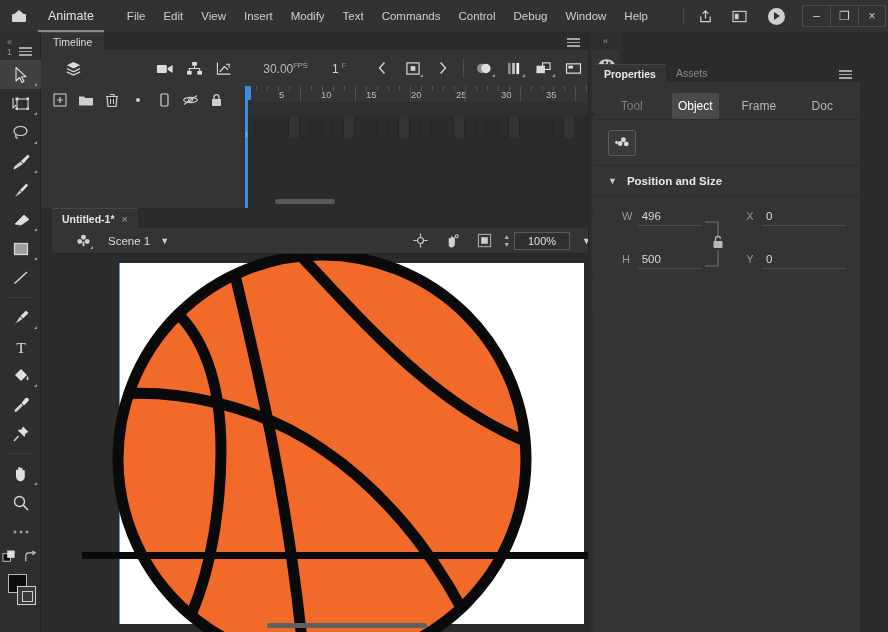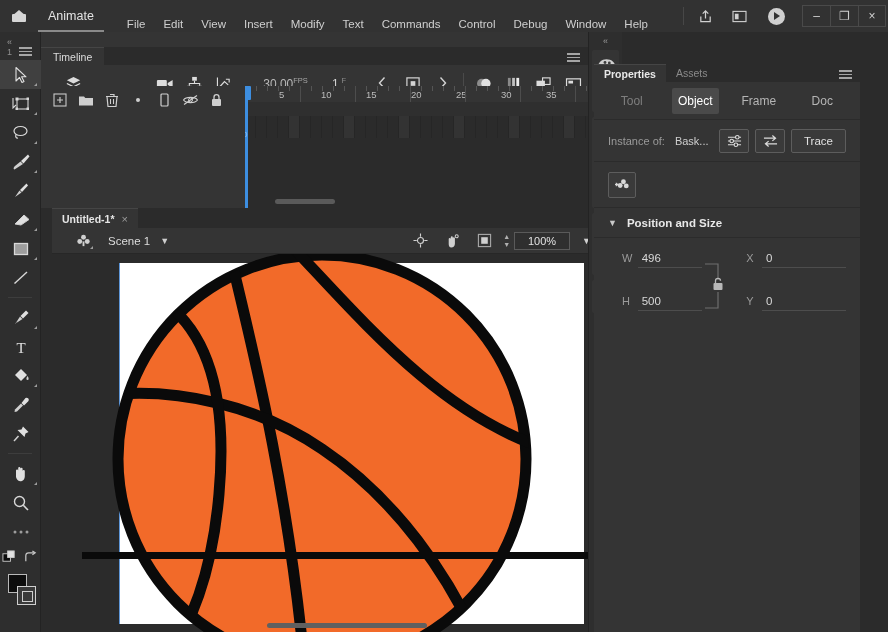--- a/index.html
+++ b/index.html
@@ -25,21 +25,21 @@
   }
   .home-glyph:after{
     content:"";position:absolute;left:0;top:0;border-left:7px solid transparent;
     border-right:7px solid transparent;border-bottom:6px solid #d6d6d6;
   }
   .app-name{
     padding:0 10px;height:32px;line-height:32px;color:#e3e3e3;font-size:12.5px;
     border-bottom:2px solid #8a8a8a;margin-right:14px;
   }
   .menu-items{display:flex;align-items:center;height:32px;}
-  .menu-item{padding:8px 9px;height:32px;line-height:32px;color:#cfcfcf;font-size:11.5px;cursor:default;}
+  .menu-item{padding:0 9px;height:32px;line-height:32px;color:#cfcfcf;font-size:11.5px;cursor:default;}
   .menubar-right{margin-left:auto;display:flex;align-items:center;height:32px;padding-right:2px;}
   .mb-icon{width:34px;height:32px;display:flex;align-items:center;justify-content:center;}
   .sep-v{width:1px;height:18px;background:#474747;margin:0 4px;}
   .play-btn{width:40px;height:32px;display:flex;align-items:center;justify-content:center;}
   .play-circle{
     width:17px;height:17px;border-radius:50%;background:#d0d0d0;position:relative;
   }
   .play-circle:after{
     content:"";position:absolute;left:6px;top:4.5px;
     border-left:6px solid #323232;border-top:4px solid transparent;border-bottom:4px solid transparent;
@@ -71,21 +71,21 @@
   .swatchbox{position:relative;width:41px;height:46px;margin-top:2px;}
   .sw-black{position:absolute;left:8px;top:4px;width:19px;height:19px;background:#0d0d0d;border:1px solid #b9b9b9;}
   .sw-out{position:absolute;left:17px;top:16px;width:19px;height:19px;background:#3a3a3a;border:1px solid #cfcfcf;}
   .sw-out:after{content:"";position:absolute;left:4px;top:4px;width:9px;height:9px;border:1px solid #cfcfcf;}
   .mini-row{display:flex;align-items:center;justify-content:center;gap:6px;height:22px;}
 
   
   .timeline{
     position:absolute;left:41px;top:32px;width:547px;height:176px;background:#343434;
   }
-  .tl-tabbar{height:18px;background:#2b2b2b;display:flex;align-items:flex-end;position:relative;margin-top:15px;}
+  .tl-tabbar{height:18px;background:#2b2b2b;display:flex;align-items:flex-end;position:relative;}
   .tl-tab{
     height:18px;line-height:18px;padding:0 12px;background:#343434;color:#dcdcdc;font-size:10.5px;
     border-top:1px solid #454545;
   }
   .tl-tabbar .ham{position:absolute;right:8px;top:6px;width:13px;}
   .tl-tabbar .ham i{display:block;height:1.5px;background:#a5a5a5;margin-bottom:2px;}
   .tl-toolbar{height:36px;display:flex;align-items:center;background:#343434;position:relative;}
   .tl-ic{width:30px;height:36px;display:flex;align-items:center;justify-content:center;position:relative;}
   .tl-ic .corner{position:absolute;right:4px;bottom:9px;width:0;height:0;
     border-left:3px solid transparent;border-bottom:3px solid #9d9d9d;}
@@ -163,21 +163,21 @@
   .rail-ic{width:28px;height:29px;display:flex;align-items:center;justify-content:center;}
 
   
   .props{position:absolute;left:594px;top:32px;width:266px;height:600px;background:#343434;margin-top:32px;}
   .props-tabbar{height:18px;background:#2b2b2b;display:flex;align-items:flex-end;position:relative;}
   .props-tab{height:18px;line-height:18px;padding:0 10px;font-size:10.5px;}
   .props-tab.active{background:#343434;color:#e8e8e8;font-weight:bold;border-top:1px solid #454545;}
   .props-tab.idle{color:#8a8a8a;}
   .props-tabbar .ham{position:absolute;right:8px;top:6px;width:13px;}
   .props-tabbar .ham i{display:block;height:1.5px;background:#a5a5a5;margin-bottom:2px;}
-  .seg{height:38px;display:flex;align-items:center;padding:0 14px;gap:16px;border-bottom:1px solid #2b2b2b;}
+  .seg{height:38px;display:flex;align-items:flex-end;padding:0 14px;gap:16px;border-bottom:1px solid #2b2b2b;}
   .seg-btn{flex:1;height:26px;display:flex;align-items:center;justify-content:center;
     font-size:12px;color:#b5b5b5;border-radius:2px;}
   .seg-btn.on{background:#4a4a4a;color:#ffffff;}
   .seg-btn.dim{color:#7e7e7e;}
   .row{height:36px;display:flex;align-items:center;padding:0 14px;border-bottom:1px solid #2b2b2b;}
   .lbl-dim{color:#9a9a9a;font-size:11px;}
   .type-name{color:#b4b4b4;font-size:12px;margin-left:14px;}
   .sq-btn{width:26px;height:24px;border:1px solid #5d5d5d;border-radius:2px;background:#3a3a3a;
     display:flex;align-items:center;justify-content:center;margin-left:auto;}
   .ibtn{width:30px;height:24px;border:1px solid #5d5d5d;border-radius:2px;background:#3a3a3a;
@@ -781,39 +781,20 @@
     </div>
 
     <div class="seg">
       <div class="seg-btn dim">Tool</div>
       <div class="seg-btn on">Object</div>
       <div class="seg-btn">Frame</div>
       <div class="seg-btn">Doc</div>
     </div>
 
 
-    <div class="row" style="height:42px">
-      <span class="lbl-dim">Instance of:</span>
-      <span class="value">Bask...</span>
-      <div class="ibtn" style="margin-left:auto">
-        <svg width="15" height="14" viewBox="0 0 16 15">
-          <path d="M1 3.5 H15 M1 7.5 H15 M1 11.5 H15" stroke="#dcdcdc" stroke-width="1.2"></path>
-          <circle cx="11" cy="3.5" r="1.9" fill="#3a3a3a" stroke="#dcdcdc" stroke-width="1.2"></circle>
-          <circle cx="5" cy="7.5" r="1.9" fill="#3a3a3a" stroke="#dcdcdc" stroke-width="1.2"></circle>
-          <circle cx="9.5" cy="11.5" r="1.9" fill="#3a3a3a" stroke="#dcdcdc" stroke-width="1.2"></circle>
-        </svg>
-      </div>
-      <div class="ibtn" style="margin-left:6px">
-        <svg width="15" height="14" viewBox="0 0 16 15">
-          <path d="M1 4.5 H13 M10 1.6 L13.4 4.5 L10 7.4" fill="none" stroke="#dcdcdc" stroke-width="1.3"></path>
-          <path d="M15 10.5 H3 M6 7.6 L2.6 10.5 L6 13.4" fill="none" stroke="#dcdcdc" stroke-width="1.3"></path>
-        </svg>
-      </div>
-      <div class="tbtn" style="margin-left:6px">Trace</div>
-    </div>
 
     <div class="tool-row">
       <div class="big-btn">
         <svg width="17" height="15" viewBox="0 0 18 16">
           <circle cx="10" cy="5" r="2.6" fill="#d8d8d8"></circle>
           <circle cx="6.5" cy="9" r="2.6" fill="#d8d8d8"></circle>
           <circle cx="13" cy="9.5" r="2.6" fill="#d8d8d8"></circle>
           <path d="M1 8 H4.5 M1.8 6.3 L4 8 L1.8 9.7" fill="none" stroke="#d8d8d8" stroke-width="1.2"></path>
         </svg>
       </div>

